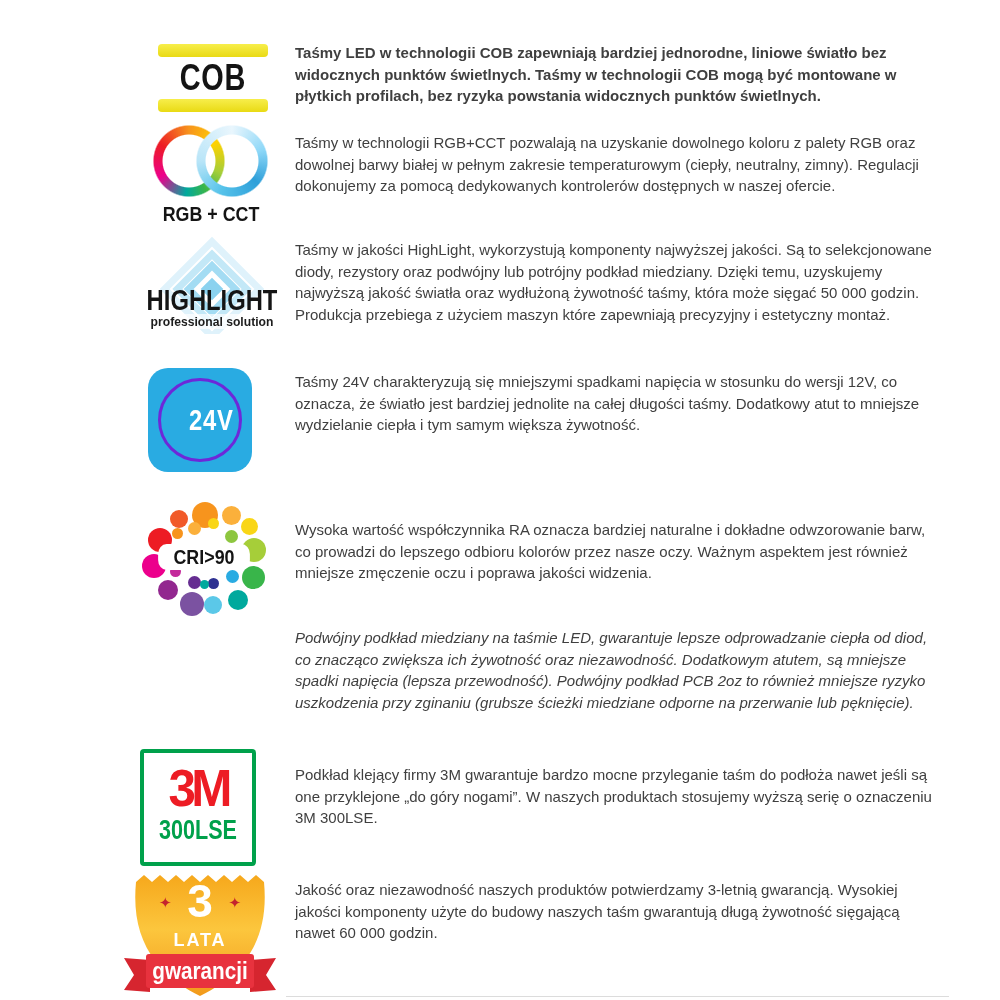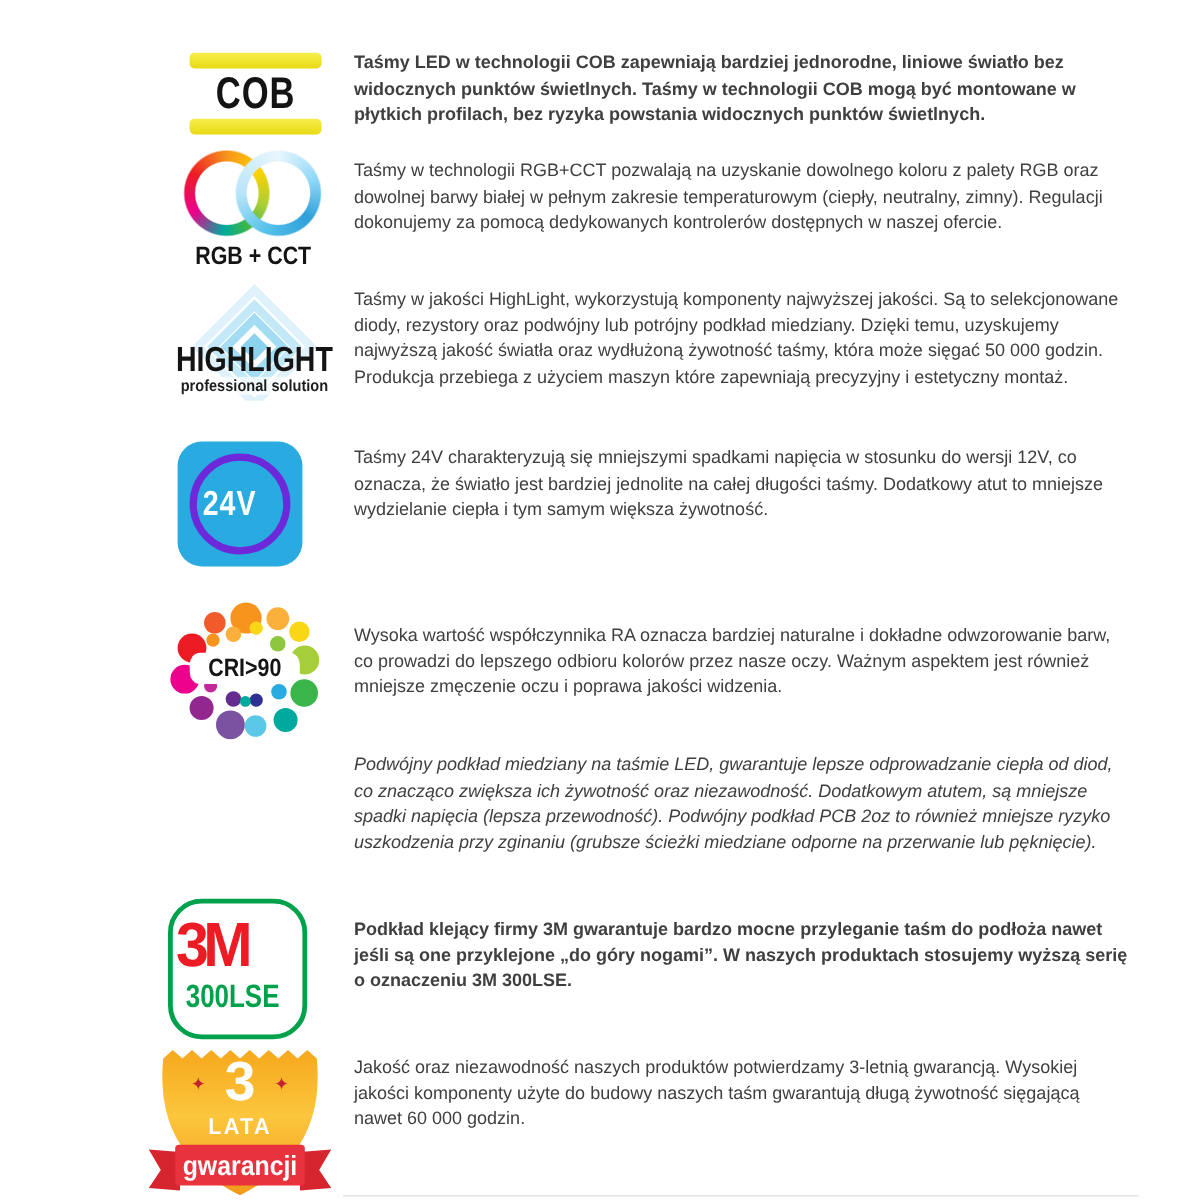--- a/index.html
+++ b/index.html
@@ -49,41 +49,41 @@
   .d4 { width:16px; height:16px; border-width:0; background:#8bd2ef; }
   .hl-title { position:absolute; top:52px; width:100%; text-align:center;
     font-size:29px; font-weight:bold; color:#141414; transform:scaleX(0.82); }
   .hl-sub { position:absolute; top:82px; width:100%; text-align:center;
     font-size:13.5px; font-weight:bold; color:#1d1d1d; transform:scaleX(0.9);
     background:rgba(255,255,255,0.7); }
 
   
   .icon-24v { left:148px; top:368px; width:104px; height:104px; background:#29abe2; border-radius:20px; }
   .v24-circle { position:absolute; left:10px; top:10px; width:84px; height:84px;
-    border:6px solid #6d28d9; border-radius:50%; display:flex; align-items:center; justify-content:flex-start; }
+    border:3px solid #6d28d9; border-radius:50%; display:flex; align-items:center; justify-content:flex-end; }
   .v24-label { font-size:29px; font-weight:bold; color:#fff; transform:scaleX(0.82); letter-spacing:1px; }
 
   
   .icon-cri { left:142px; top:502px; width:124px; height:114px; }
   .dot { position:absolute; border-radius:50%; }
   .cri-label { position:absolute; left:8px; top:42px; width:108px; text-align:center;
     background:#fff; border-radius:10px; padding:1px 0;
     font-size:21px; font-weight:bold; color:#141414; transform:scaleX(0.85); }
 
   
   .icon-pcb { left:140px; top:621px; width:116px; height:117px; background:#fff;
     border:4px solid #121212; border-radius:16px; text-align:center; }
   .pcb-title { margin-top:7px; font-size:33px; font-weight:bold; color:#141414; transform:scaleX(0.8); line-height:36px; }
   .pcb-sub { font-size:30px; font-weight:bold; color:#141414; transform:scaleX(0.8); line-height:34px; }
   .pcb-pads { margin-top:6px; display:flex; justify-content:center; gap:13px; }
   .pcb-pad { width:17px; height:17px; border:3px solid #f0a85b; background:#fff; }
 
   
   .icon-3m { left:140px; top:749px; width:116px; height:117px; background:#fff;
-    border:4px solid #00A14B; border-radius:28px; text-align:left; }
+    border:4px solid #00A14B; border-radius:4px; text-align:center; }
   .m3-logo { margin-top:8px; font-size:52px; font-weight:bold; color:#ed1c24;
     letter-spacing:-5px; line-height:54px; transform:scaleX(0.95); }
   .m3-series { font-size:27px; font-weight:bold; color:#00A14B; transform:scaleX(0.8); line-height:30px; }
 
   
   .icon-shield { left:122px; top:872px; width:156px; height:127px; }
   .icon-shield svg { position:absolute; left:0; top:0; }
   .sh-num { position:absolute; top:4px; width:100%; text-align:center;
     font-size:46px; font-weight:bold; color:#fff; line-height:50px; }
   .sh-star { position:absolute; top:22px; font-size:15px; color:#c4242e; }
@@ -158,21 +158,21 @@
     <div class="cri-label">CRI&gt;90</div>
   </div>
   <p class="desc" style="top:519px;">Wysoka wartość współczynnika RA oznacza bardziej naturalne i dokładne odwzorowanie barw, co prowadzi do lepszego odbioru kolorów przez nasze oczy. Ważnym aspektem jest również mniejsze zmęczenie oczu i poprawa jakości widzenia.</p>
 
   <p class="desc" style="top:627px;font-style:italic;">Podwójny podkład miedziany na taśmie LED, gwarantuje lepsze odprowadzanie ciepła od diod, co znacząco zwiększa ich żywotność oraz niezawodność. Dodatkowym atutem, są mniejsze spadki napięcia (lepsza przewodność). Podwójny podkład PCB 2oz to również mniejsze ryzyko uszkodzenia przy zginaniu (grubsze ścieżki miedziane odporne na przerwanie lub pęknięcie).</p>
 
   <div class="icon icon-3m">
     <div class="m3-logo">3M</div>
     <div class="m3-series">300LSE</div>
   </div>
-  <p class="desc" style="top:764px;font-weight:bold;">Podkład klejący firmy 3M gwarantuje bardzo mocne przyleganie taśm do podłoża nawet jeśli są one przyklejone „do góry nogami”.  W naszych produktach stosujemy wyższą serię o oznaczeniu 3M 300LSE.</p>
+  <p class="desc" style="top:764px;">Podkład klejący firmy 3M gwarantuje bardzo mocne przyleganie taśm do podłoża nawet jeśli są one przyklejone „do góry nogami”.  W naszych produktach stosujemy wyższą serię o oznaczeniu 3M 300LSE.</p>
 
   <div class="icon icon-shield">
     <svg viewBox="0 0 156 127" width="156" height="127">
       <defs>
         <linearGradient id="gold" x1="0" y1="0" x2="0" y2="1">
           <stop offset="0" stop-color="#F6A81C"></stop>
           <stop offset="0.45" stop-color="#FCC63D"></stop>
           <stop offset="1" stop-color="#F29A1B"></stop>
         </linearGradient>
       </defs>

